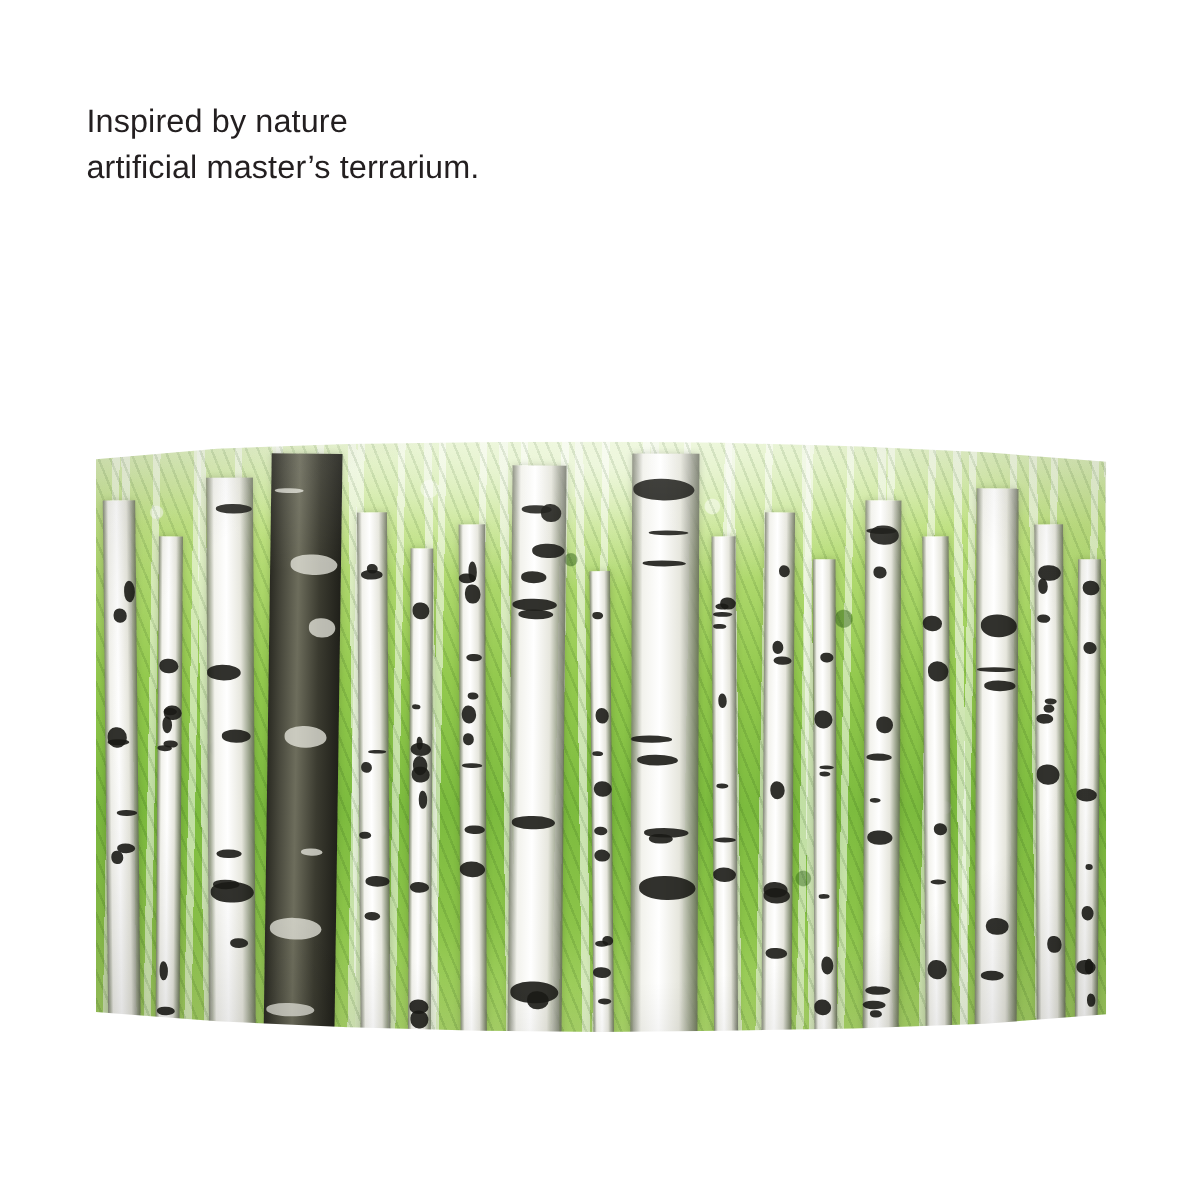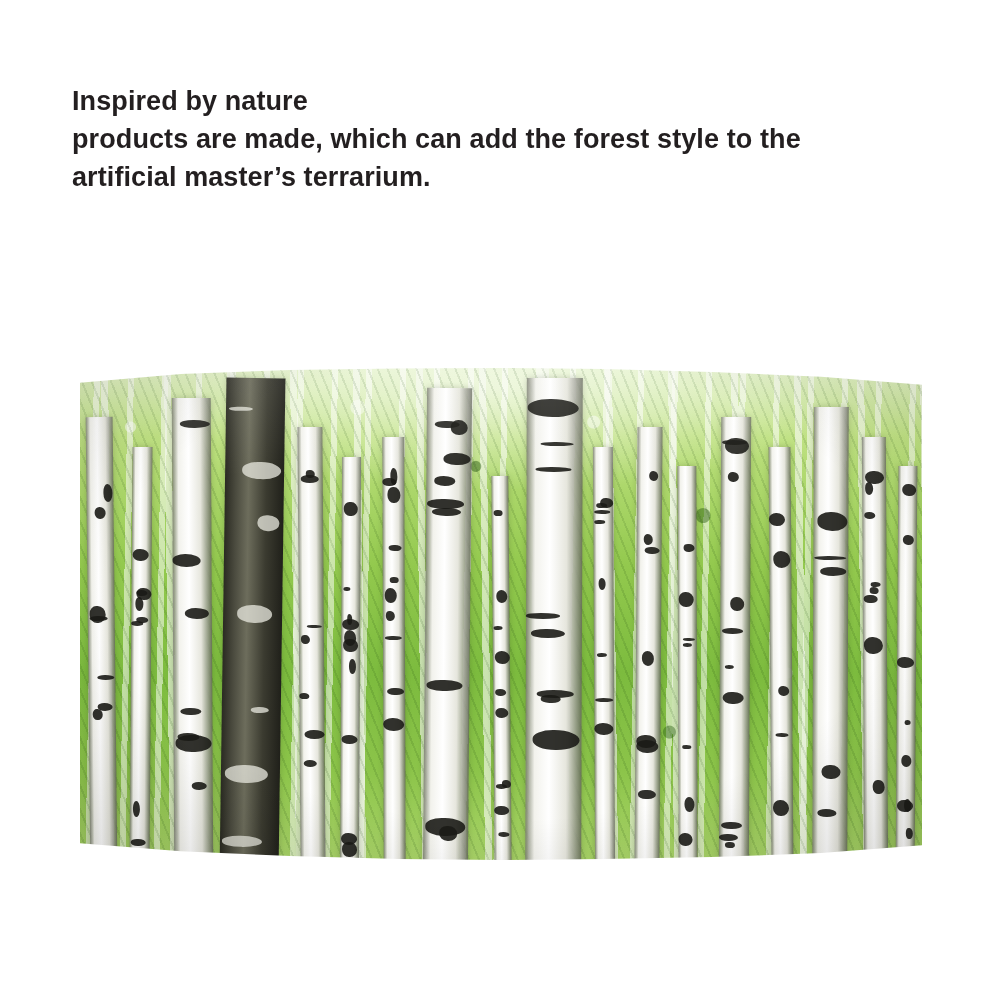--- a/index.html
+++ b/index.html
@@ -27,21 +27,20 @@
     left: 72px;
     top: 82px;
     width: 880px;
   }
   .copy-line {
     font-size: 27px;
     line-height: 38px;
     color: #231f20;
     letter-spacing: 0.1px;
     white-space: pre;
-    font-weight: bold;
   }
   .copy-line.headline {
     font-size: 27px;
   }
 
   
   .photo-frame {
     position: absolute;
     left: 62px;
     top: 352px;
@@ -166,21 +165,20 @@
     pointer-events: none;
   }
 </style>
 </head>
 <body>
 
 <div class="page">
 
   <div class="copy-block">
     <div class="copy-line headline">Inspired by nature</div>
-    <div class="copy-line">products are made, which can add the forest style to the</div>
     <div class="copy-line">artificial master’s terrarium.</div>
   </div>
 
   <div class="photo-frame">
     <div class="photo">
       <div class="bg-trunks"></div>
       <div class="bg-trunks2"></div>
       <div class="leaves"></div>
       <div class="leaves2"></div>
       <div id="trunk-host">

